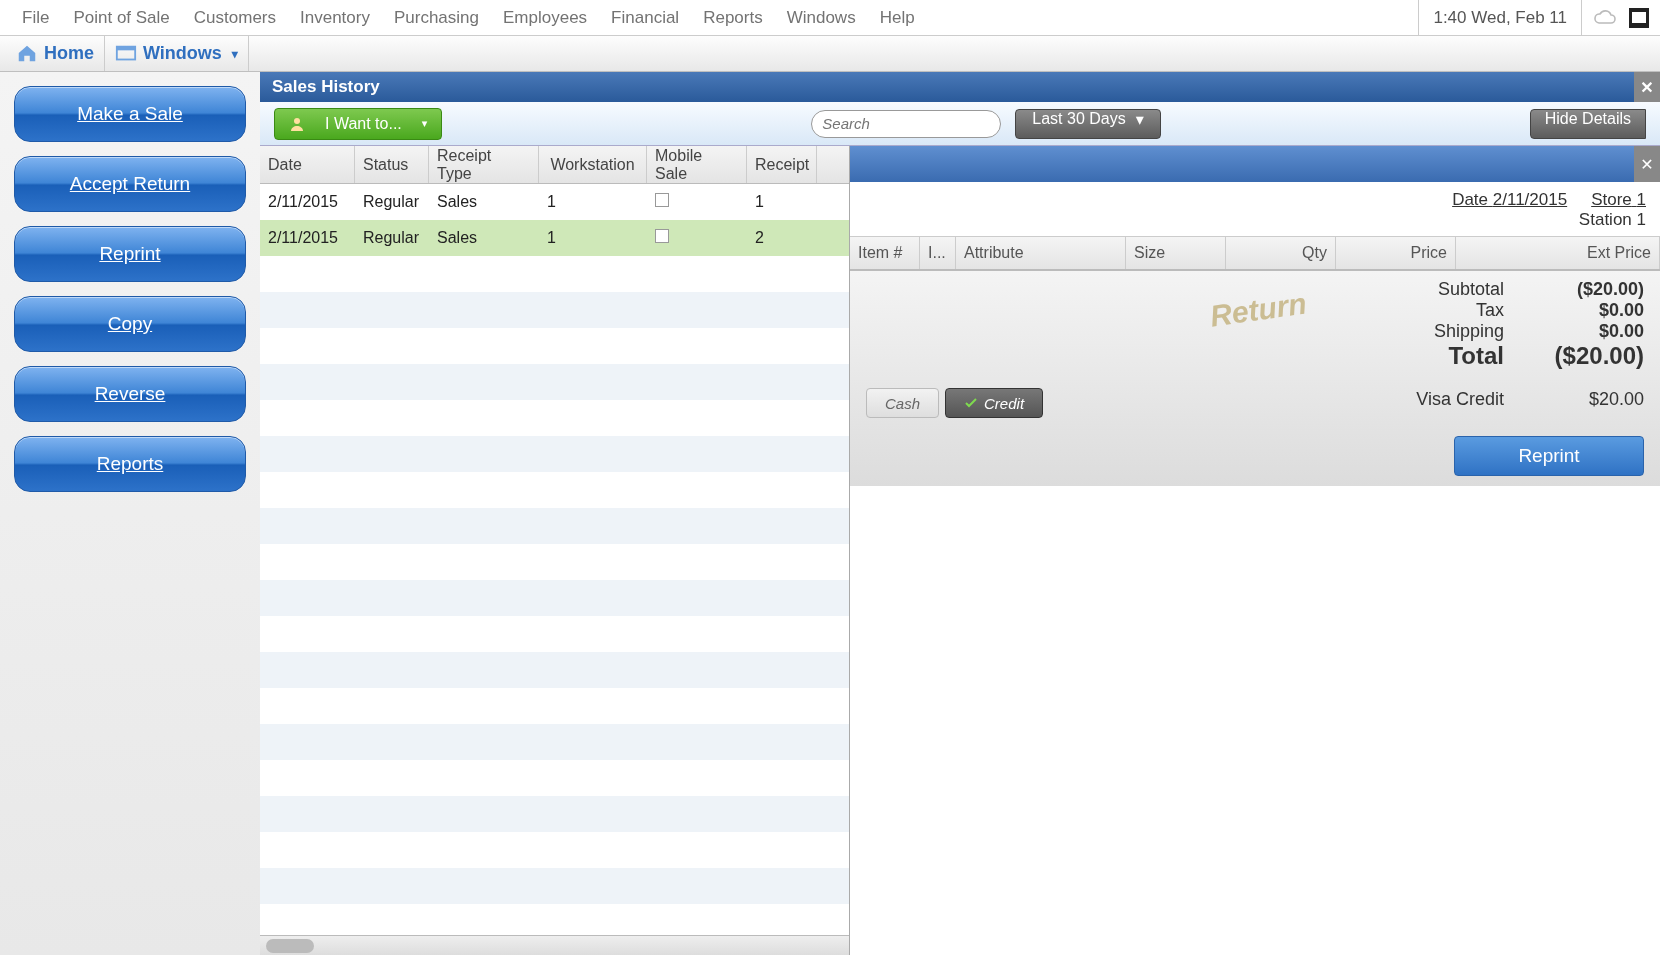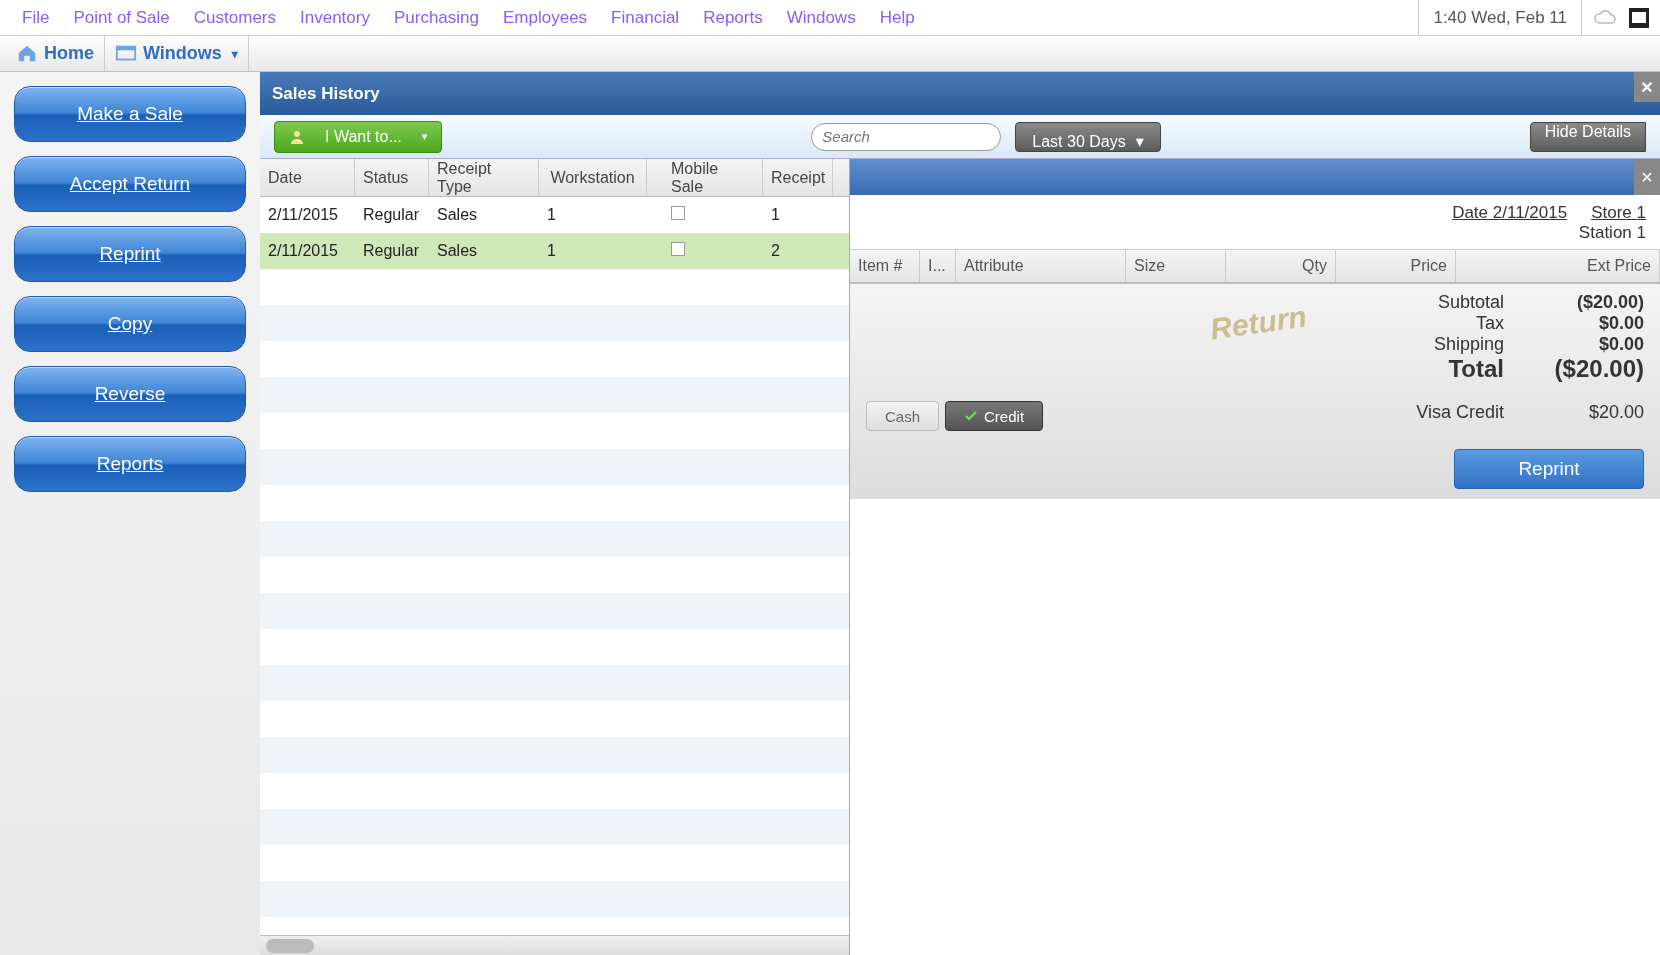--- a/index.html
+++ b/index.html
@@ -3,21 +3,21 @@
 <meta charset="utf-8">
 <style>
 * { box-sizing: border-box; margin: 0; padding: 0; font-family: 'Segoe UI', Tahoma, sans-serif; }
 html, body { width: 1660px; height: 955px; overflow: hidden; background: #f0f0f0; }
 
 
 .menubar {
   display: flex; align-items: center; height: 36px; background: #fff;
   border-bottom: 1px solid #ccc; padding: 0 10px; font-size: 17px; color: #444;
 }
-.menubar .menu-item { padding: 0 12px; cursor: pointer; color: #8b5cf6; }
+.menubar .menu-item { padding: 0 12px; cursor: pointer; color: #737373; }
 .menubar .right { margin-left: auto; display: flex; align-items: center; gap: 10px; }
 .menubar .clock { border-left: 1px solid #ccc; border-right: 1px solid #ccc; padding: 0 14px; height: 36px; display:flex; align-items:center; color:#555;}
 .cloud-icon { width:26px; height:18px; display:inline-block; }
 .fs-icon { width:22px; height:22px; display:inline-block; }
 
 
 .ribbon {
   display:flex; align-items:center; height:36px;
   background: linear-gradient(#fdfdfd,#e8e8e8);
   border-bottom:1px solid #bfbfbf; padding: 0 6px; font-size:18px; color:#2f6fbf; font-weight:600;
@@ -38,21 +38,21 @@
   background: linear-gradient(to bottom, #7fb3f0 0%, #3f85d6 48%, #1a5fb8 52%, #2d72c9 100%);
   border:1px solid #1f5aa8; cursor:pointer;
   box-shadow: inset 0 1px 0 rgba(255,255,255,0.5);
   text-decoration: underline;
 }
 
 .main { flex:1; display:flex; flex-direction:column; overflow:hidden; }
 
 
 .titlebar {
-  height: 43px; background: linear-gradient(#4a79b8,#2a5a9a);
+  height: 30px; background: linear-gradient(#4a79b8,#2a5a9a);
   color:#fff; font-size:17px; font-weight:600;
   display:flex; align-items:center; padding:0 12px;
   position:relative;
 }
 .titlebar .close-x {
   position:absolute; right:0; top:0; width:26px; height:30px;
   background:#888; color:#fff; display:flex; align-items:center; justify-content:center;
   cursor:pointer; font-size:16px;
 }
 
@@ -70,42 +70,42 @@
 }
 .iwant-btn .chev { font-size:11px; }
 .tb-spacer { flex:1; }
 .search-box {
   width:190px; height:28px; border:1px solid #999; border-radius:14px;
   background:#fff; display:flex; align-items:center; padding:0 10px;
 }
 .search-box input { border:none; outline:none; flex:1; font-style:italic; font-size:15px; color:#777; background:transparent;}
 .date-range-btn {
   height:30px; padding:0 16px; background:linear-gradient(#8a8a8a,#5c5c5c);
-  color:#fff; border:1px solid #444; border-radius:4px; display:flex; align-items:flex-end; gap:10px;
+  color:#fff; border:1px solid #444; border-radius:4px; display:flex; align-items:flex-start; gap:10px;
   cursor:pointer; font-size:16px;
 }
 .hide-details-btn {
   height:30px; padding:0 14px; background:linear-gradient(#8a8a8a,#5c5c5c);
   color:#fff; border:1px solid #444; border-radius:4px 0 0 4px; cursor:pointer; font-size:16px;
   margin-left:auto;
 }
 
 
 .content { flex:1; display:flex; overflow:hidden; }
 .grid-pane { width:590px; display:flex; flex-direction:column; border-right:1px solid #aaa; background:#fff;}
 .detail-pane { flex:1; display:flex; flex-direction:column; background:#fff; position:relative;}
 
 
 .grid-head {
   display:flex; height:38px; background:linear-gradient(#f4f4f4,#e4e4e4);
   border-bottom:1px solid #bbb; font-size:16px; color:#444;
 }
 .grid-head .col { display:flex; align-items:center; padding:0 8px; border-right:1px solid #ccc; }
 .c-date{width:95px;} .c-status{width:74px;} .c-rtype{width:110px;} .c-ws{width:108px; justify-content:center;}
-.c-mobile{width:100px; justify-content:center;margin-left:16px;} .c-receipt{width:70px;}
+.c-mobile{width:100px; justify-content:center;} .c-receipt{width:70px;}
 
 .grid-body { flex:1; overflow:auto; background:#fff;
   background-image: repeating-linear-gradient(#fff 0 36px, #eef3f8 36px 72px);
 }
 .grid-row { display:flex; height:36px; align-items:center; font-size:16px; color:#222; }
 .grid-row.selected { background:#cfe8b8 !important; }
 .grid-row .col { padding:0 8px; }
 .chk { width:14px; height:14px; border:1px solid #999; display:inline-block; background:#fff;}
 
 .grid-scroll { height:20px; background:linear-gradient(#eee,#ddd); border-top:1px solid #bbb; position:relative;}
@@ -156,21 +156,21 @@
   transform: rotate(-8deg); opacity:0.9;
 }
 .tot-row { display:flex; justify-content:flex-end; gap:30px; font-size:18px; color:#333;}
 .tot-row .lbl { width:110px; text-align:right;}
 .tot-row .val { width:110px; text-align:right; font-weight:600;}
 .tot-row.big .lbl, .tot-row.big .val { font-size:24px; font-weight:700;}
 .tender-row { display:flex; justify-content:flex-end; gap:30px; font-size:18px; color:#333; margin-top:12px;}
 .tender-buttons { display:flex; gap:6px; margin-top:8px;}
 .tender-btn {
   height:30px; padding:5px 18px; border-radius:4px; font-size:15px; cursor:pointer;
-  display:flex; align-items:center; gap:6px;
+  display:flex; align-items:center; gap:6px;font-style:italic;
 }
 .tender-btn.cash { background:linear-gradient(#f2f2f2,#dedede); border:1px solid #bbb; color:#666;}
 .tender-btn.credit { background:linear-gradient(#777,#555); border:1px solid #333; color:#fff;}
 .reprint-footer { display:flex; justify-content:flex-end; margin-top:18px;}
 .reprint-btn {
   width:190px; height:40px; border-radius:4px;
   background:linear-gradient(#5a9be0,#2f72c4); border:1px solid #2a63ab;
   color:#fff; font-size:19px; display:flex; align-items:center; justify-content:center; cursor:pointer;
 }
 </style>

